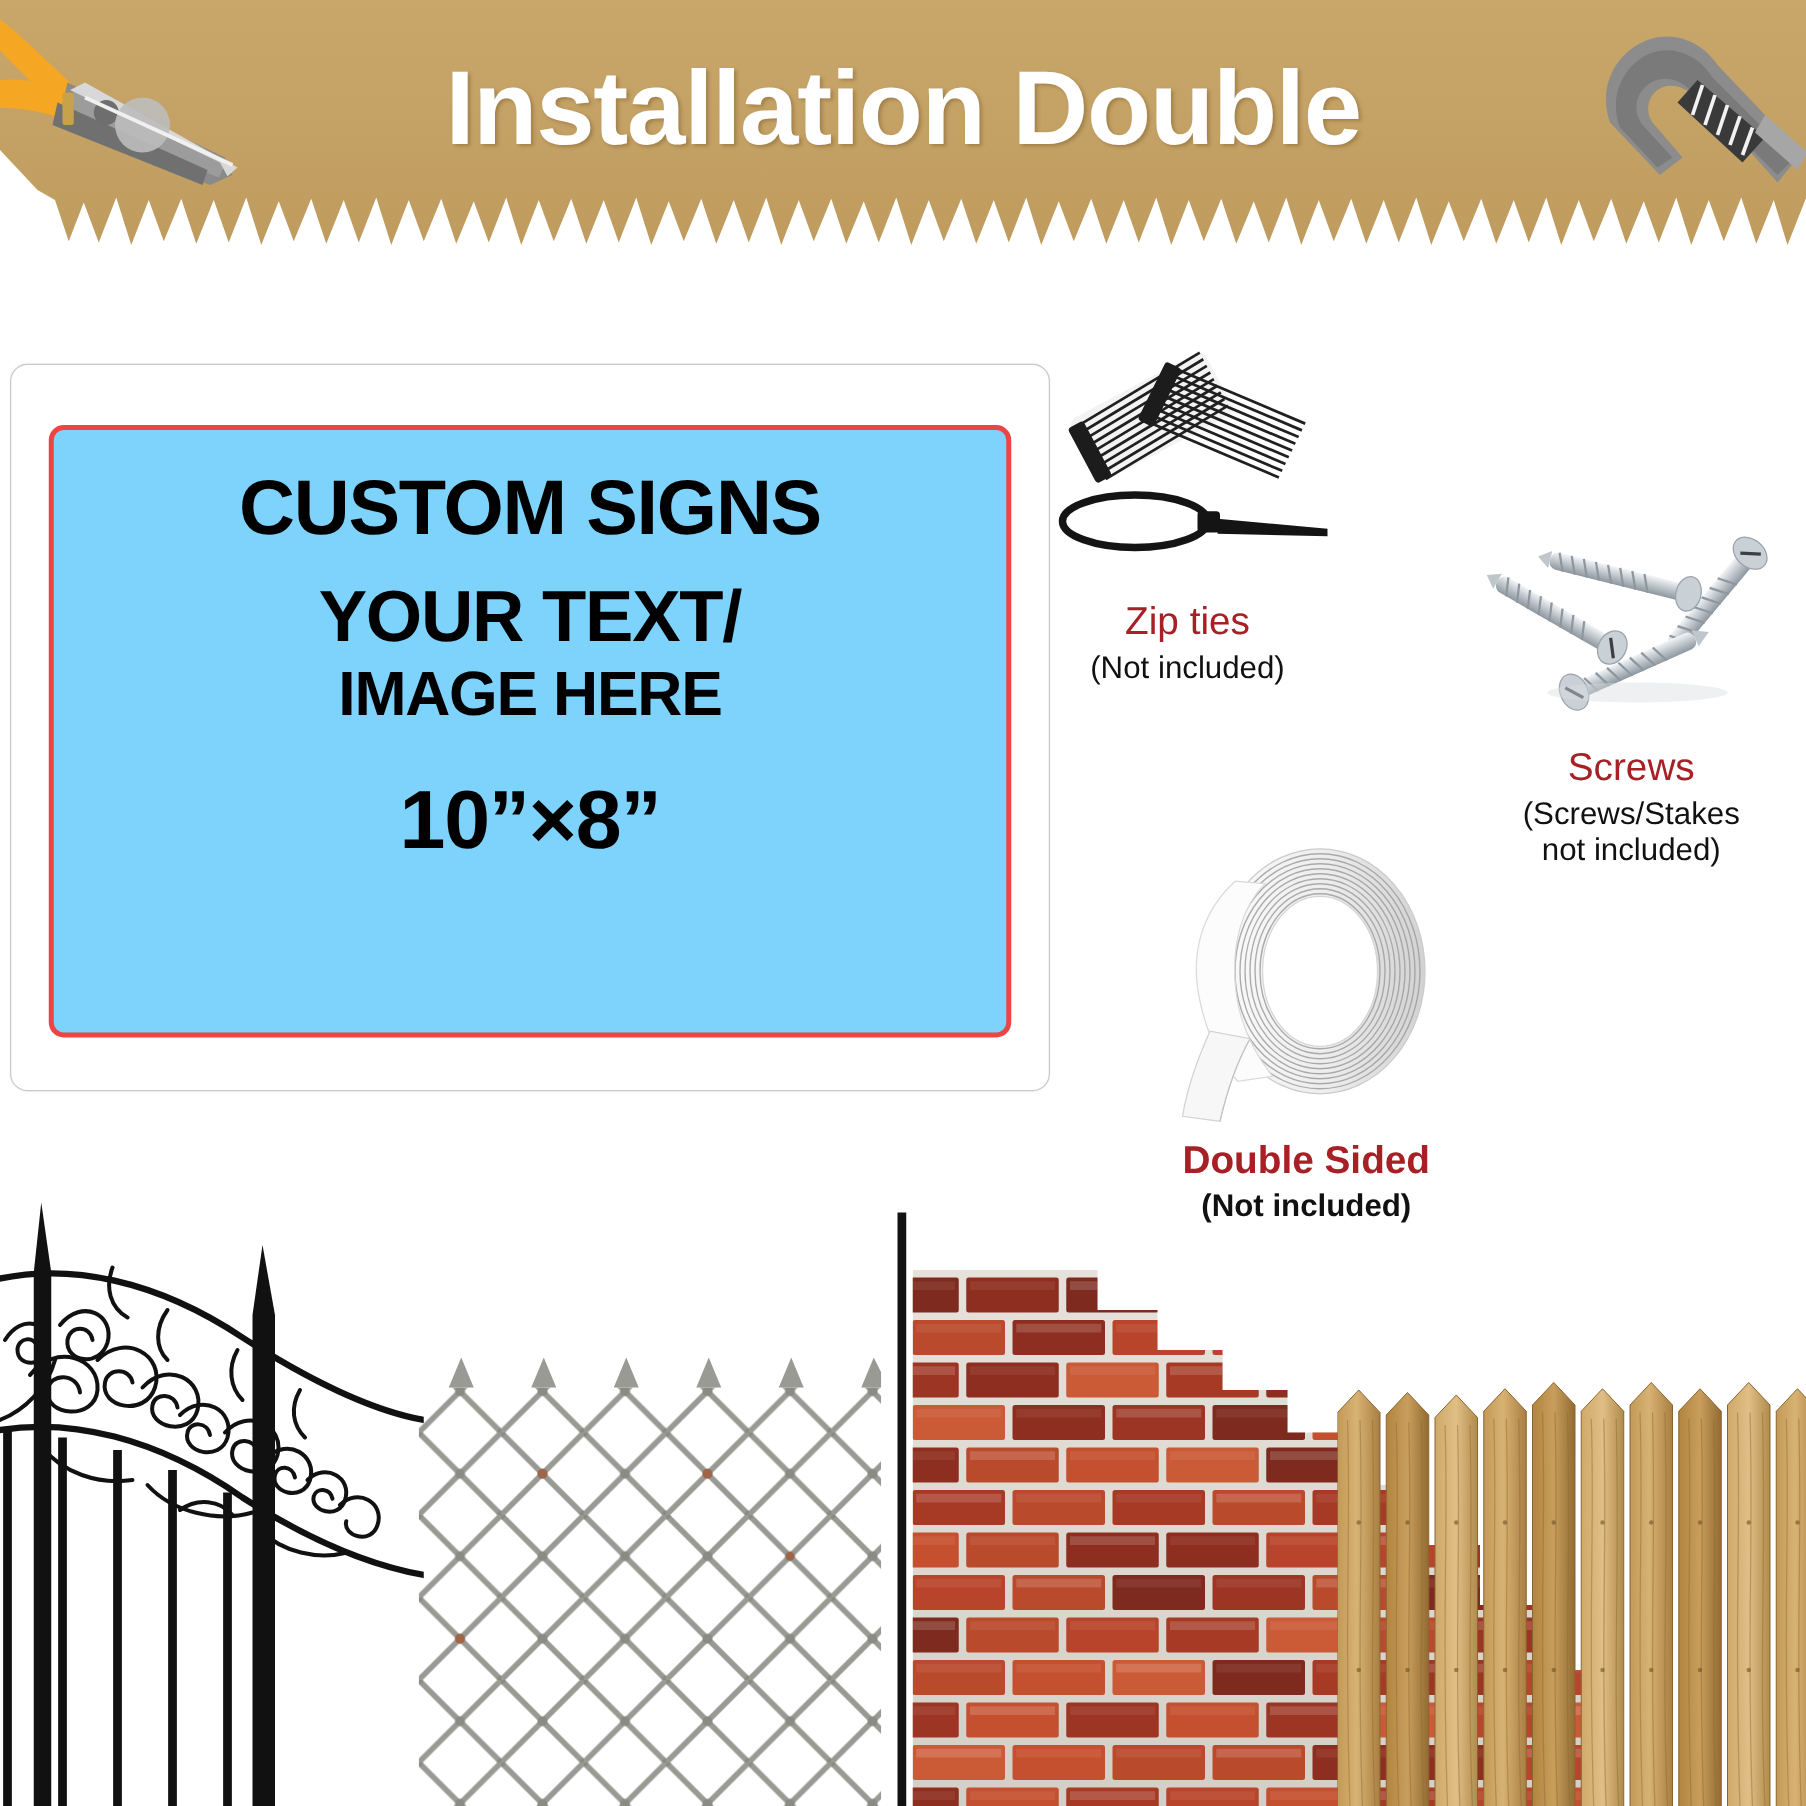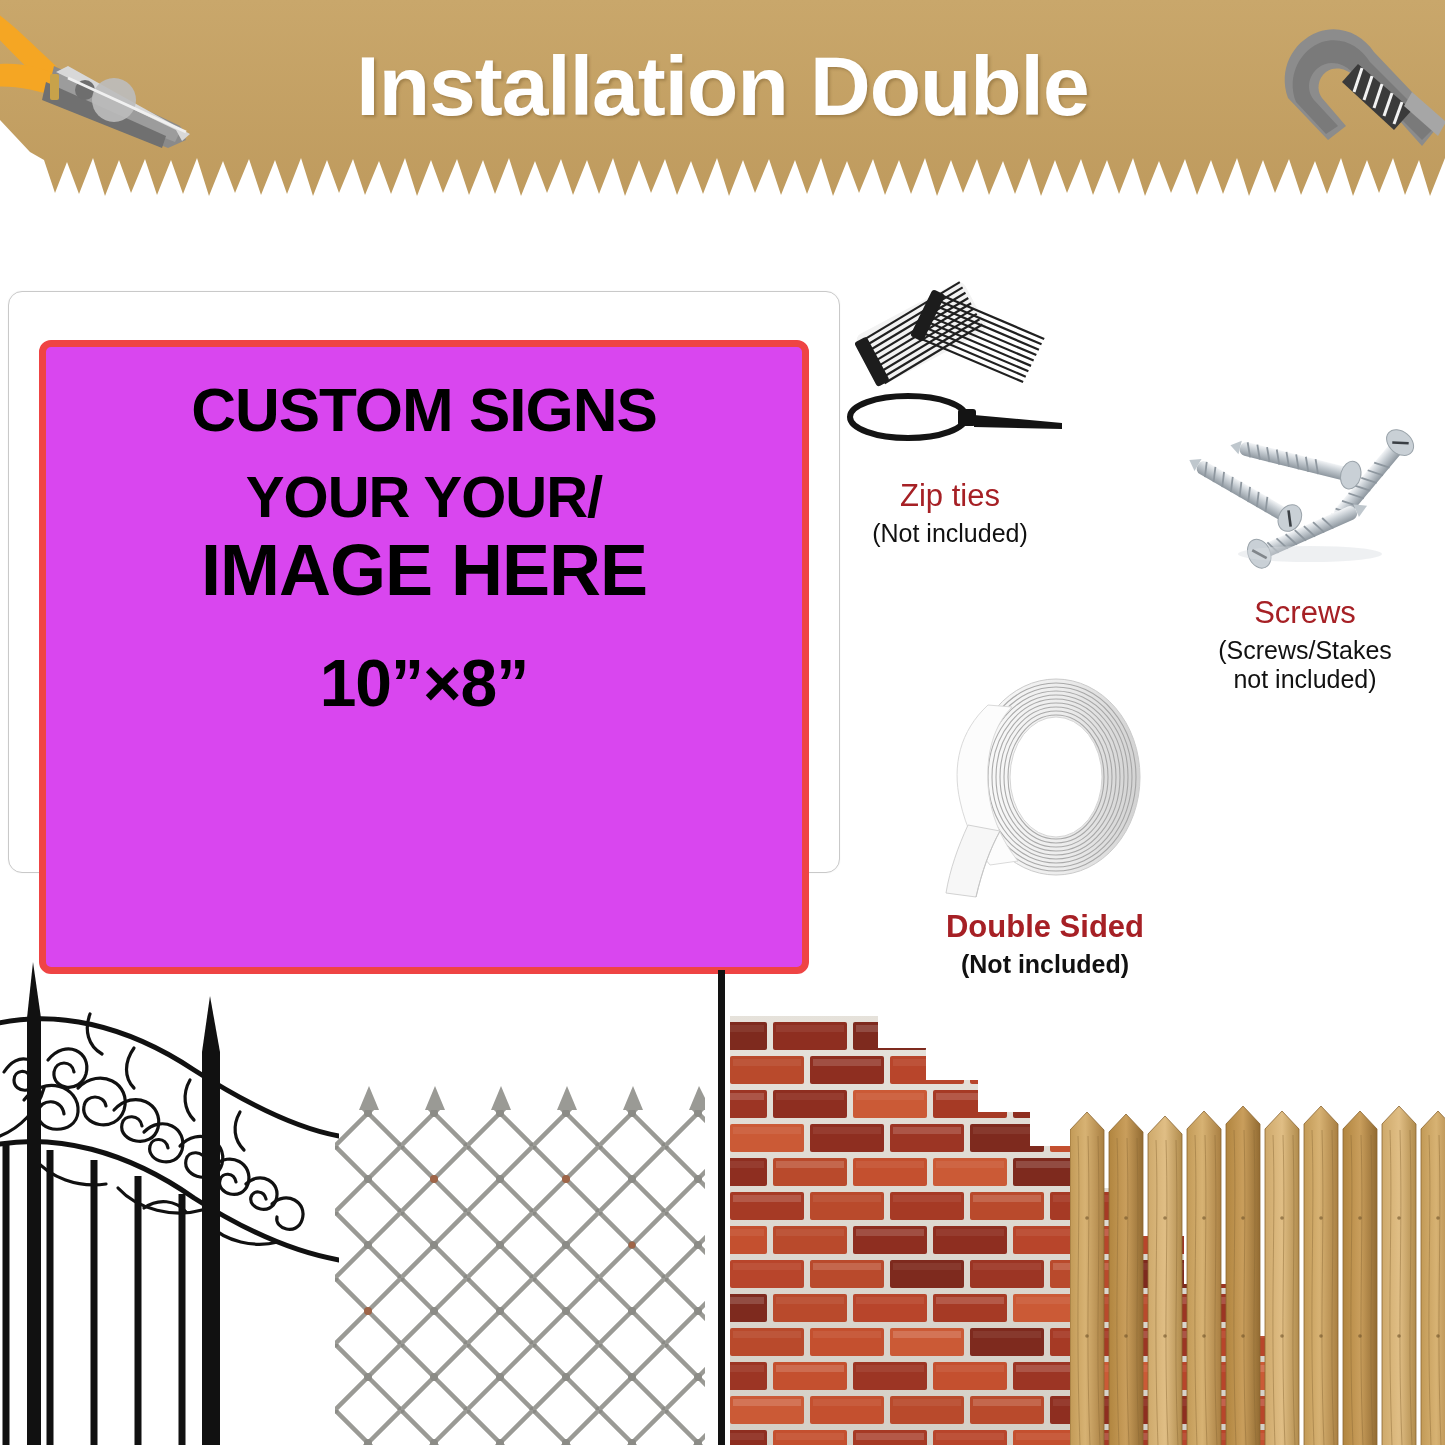--- a/index.html
+++ b/index.html
@@ -35,40 +35,40 @@
 
   
   #sign-card{
     position:absolute; left:8px; top:291px; width:832px; height:582px;
     background:#ffffff;
     border:1.5px solid #c9c9c9;
     border-radius:14px;
     box-shadow:0 0 2px rgba(0,0,0,.05);
   }
   #sign-inner{
-    position:absolute; left:30px; top:48px; width:770px; height:634px;
-    border:7px solid #ef4444;
+    position:absolute; left:30px; top:48px; width:770px; height:490px;
+    border:4px solid #ef4444;
     border-radius:12px;
-    background:#d946ef;
+    background:#7dd3fc;
   }
   #sign-text-wrap{
     position:absolute; left:0; top:0; width:100%; height:100%;
     display:flex; flex-direction:column; justify-content:flex-start;
     align-items:center; padding-top:32px;
   }
   #sign-line-1{
     font-size:62px; font-weight:bold; color:#000; letter-spacing:-1px;
     line-height:1.0; white-space:nowrap;
   }
   #sign-line-2{
     font-size:58px; font-weight:bold; color:#000; letter-spacing:-1px;
     line-height:1.12; text-align:center; margin-top:24px; white-space:nowrap;
   }
   #sign-line-3{
-    font-size:72px; font-weight:bold; color:#000; letter-spacing:-1px;
+    font-size:50px; font-weight:bold; color:#000; letter-spacing:-1px;
     line-height:1.12; text-align:center; white-space:nowrap;
   }
   #sign-size{
     font-size:66px; font-weight:bold; color:#000; letter-spacing:-1px;
     margin-top:34px; white-space:nowrap;
   }
 
   
   .accessory{ position:absolute; text-align:center; }
   .acc-label{
@@ -171,21 +171,21 @@
     <path d="M150,86 L184,116 L176,130 L142,100 Z" fill="#A6A6A6"></path>
   </svg>
 
   <div id="banner-title">Installation Double</div>
 </div>
 
 <div id="sign-card">
   <div id="sign-inner">
     <div id="sign-text-wrap">
       <div id="sign-line-1">CUSTOM SIGNS</div>
-      <div id="sign-line-2">YOUR YOUR/</div>
+      <div id="sign-line-2">YOUR TEXT/</div>
       <div id="sign-line-3">IMAGE HERE</div>
       <div id="sign-size">10”×8”</div>
     </div>
   </div>
 </div>
 
 <div id="zipties-block" class="accessory">
   <svg id="zipties-art" viewBox="0 0 300 200">
     <g stroke="#151515" stroke-width="2.2" fill="none" opacity="0.95">
       <g transform="rotate(-28 120 80)">

